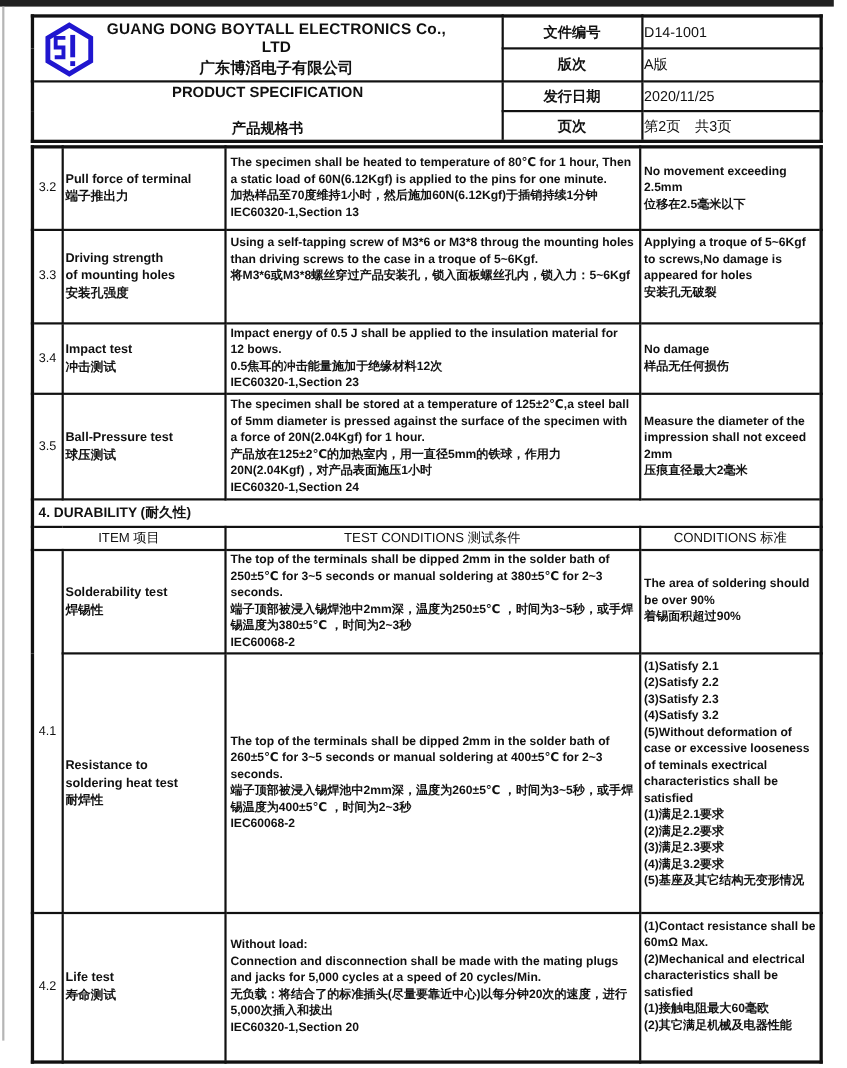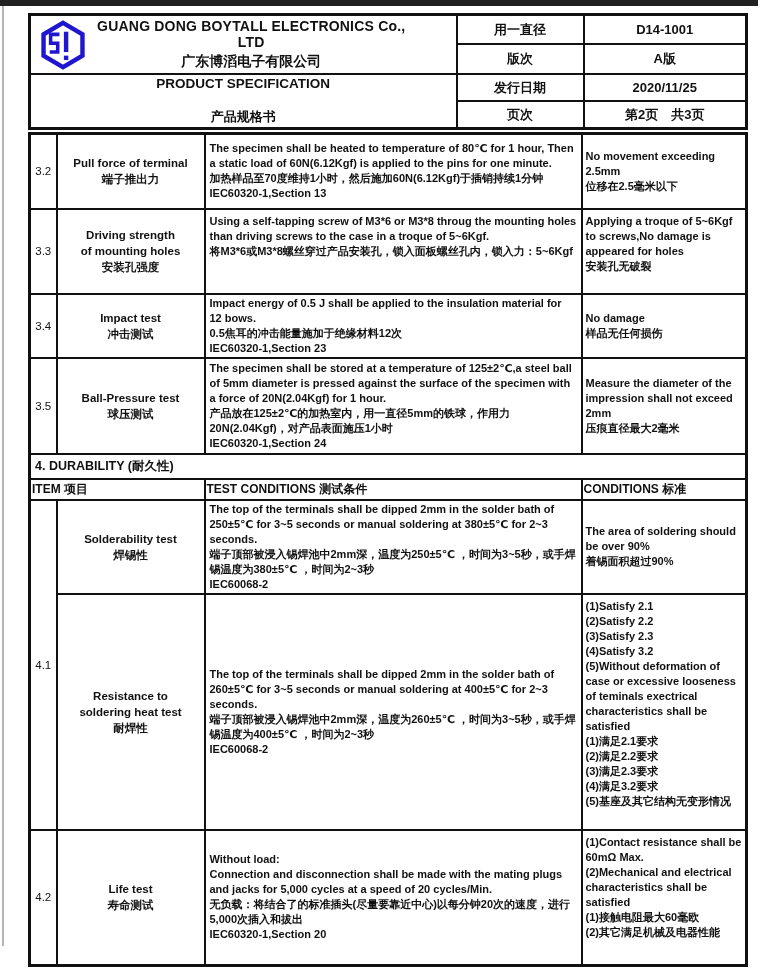--- a/index.html
+++ b/index.html
@@ -18,34 +18,34 @@
   .company-cell{padding:2px 4px;}
   .company-flex{display:flex;align-items:center;height:100%;}
   .logo-box{flex:0 0 56px;display:flex;justify-content:center;}
   .company-names{flex:1;text-align:center;padding-right:40px;}
   .company-en{font-size:14px;font-weight:bold;letter-spacing:0.2px;}
   .company-zh{font-size:14px;font-weight:bold;margin-top:3px;}
   .title-cell{text-align:center;}
   .doc-title-en{font-size:13.5px;font-weight:bold;}
   .doc-title-zh{font-size:13px;font-weight:bold;margin-top:17px;}
   .meta-label{text-align:center;font-size:13px;font-weight:bold;}
-  .meta-value{text-align:center;font-size:13px;font-weight:bold;}
+  .meta-value{font-size:13px;font-weight:normal;}
   .h-r1,.h-r2,.h-r3,.h-r4{height:24px;}
 
   
   .idcell{text-align:center;font-size:11.5px;font-weight:normal;vertical-align:middle;}
-  .item{text-align:center;font-size:11.5px;font-weight:bold;line-height:16px;
+  .item{text-align:left;font-size:11.5px;font-weight:bold;line-height:16px;
         vertical-align:middle;white-space:pre-line;padding:1px 2px;}
   .cond{font-size:11px;font-weight:bold;line-height:15px;white-space:pre-line;
         vertical-align:middle;padding:1px 4px;}
   .std{font-size:11px;font-weight:bold;line-height:15px;white-space:pre-line;
        vertical-align:middle;padding:1px 3px;}
   .vtop{vertical-align:top;padding-top:4px;}
   .section-title{font-size:12.5px;font-weight:bold;padding:0 4px;vertical-align:middle;}
-  .colhead{text-align:left;font-size:12px;font-weight:bold;vertical-align:middle;}
+  .colhead{text-align:center;font-size:12px;font-weight:normal;vertical-align:middle;}
 
   .r32{height:75px;} .r33{height:85px;} .r34{height:58px;} .r35{height:96px;}
   .rsec{height:25px;} .rhead{height:21px;}
   .r41a{height:80px;} .r41b{height:236px;} .r42{height:136px;}
 </style>
 </head>
 <body>
 
 <div class="page">
   <div class="top-bar"></div>
@@ -70,21 +70,21 @@
                 <rect x="27" y="13" width="5" height="23" fill="#2016cf"></rect>
                 <rect x="27" y="40" width="5" height="5" fill="#2016cf"></rect>
               </svg>
             </div>
             <div class="company-names">
               <div class="company-en">GUANG DONG BOYTALL ELECTRONICS Co., LTD</div>
               <div class="company-zh">广东博滔电子有限公司</div>
             </div>
           </div>
         </td>
-        <td class="meta-label">用一直径</td>
+        <td class="meta-label">文件编号</td>
         <td class="meta-value">D14-1001</td>
       </tr>
       <tr class="h-r2">
         <td class="meta-label">版次</td>
         <td class="meta-value">A版</td>
       </tr>
       <tr class="h-r3">
         <td rowspan="2" class="title-cell">
           <div class="doc-title-en">PRODUCT SPECIFICATION</div>
           <div class="doc-title-zh">产品规格书</div>

